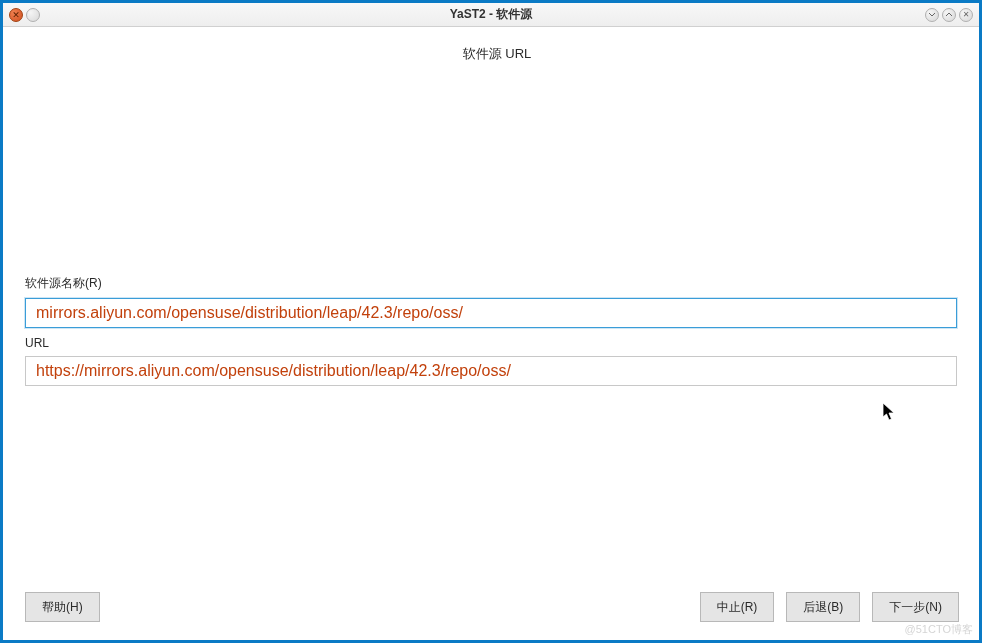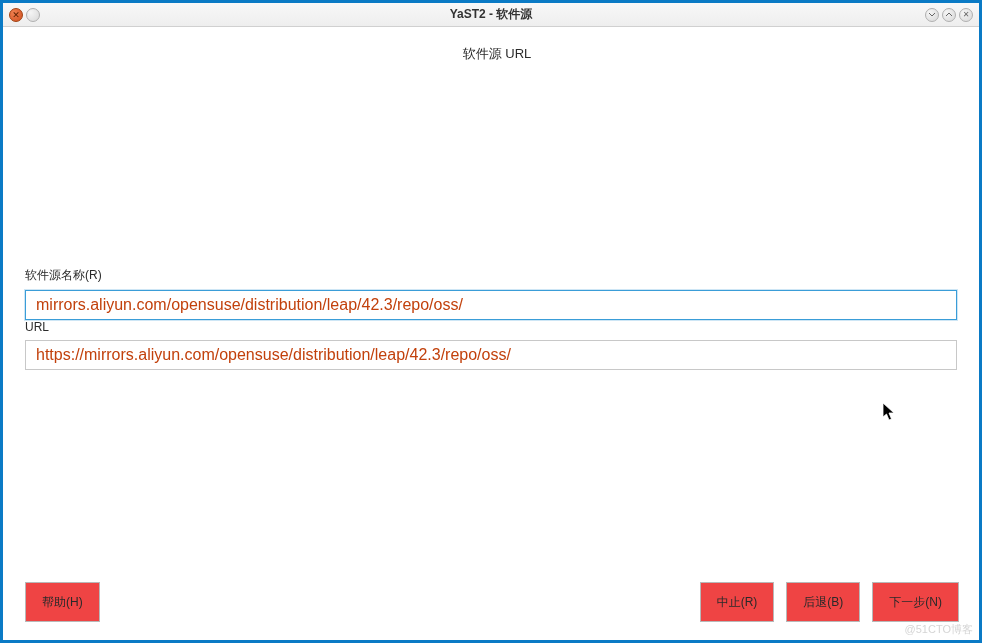--- a/index.html
+++ b/index.html
@@ -96,20 +96,21 @@
     .spacer-top {
       flex: 0 0 200px;
     }
     .form-section {
       padding: 0 22px;
     }
     .field-label {
       font-size: 12px;
       color: #2a2a2a;
       margin-bottom: 6px;
+      margin-top: 8px;
     }
     .text-input {
       width: 100%;
       height: 30px;
       padding: 4px 10px;
       font-size: 16px;
       border: 1px solid #c8c8c8;
       background: #fff;
       color: #c2410c;
       outline: none;
@@ -120,25 +121,25 @@
     }
     .spacer-bottom {
       flex: 1;
     }
     .button-bar {
       display: flex;
       align-items: center;
       padding: 14px 20px 18px 22px;
     }
     .btn {
-      height: 40px;
+      height: 30px;
       padding: 0 16px;
       font-size: 12px;
       color: #2a2a2a;
-      background: #ef4444;
+      background: #e5e5e5;
       border: 1px solid #b8b8b8;
       cursor: pointer;
       min-width: 70px;
     }
     .button-bar .spacer-flex {
       flex: 1;
     }
     .btn-group-right {
       display: flex;
       gap: 12px;

